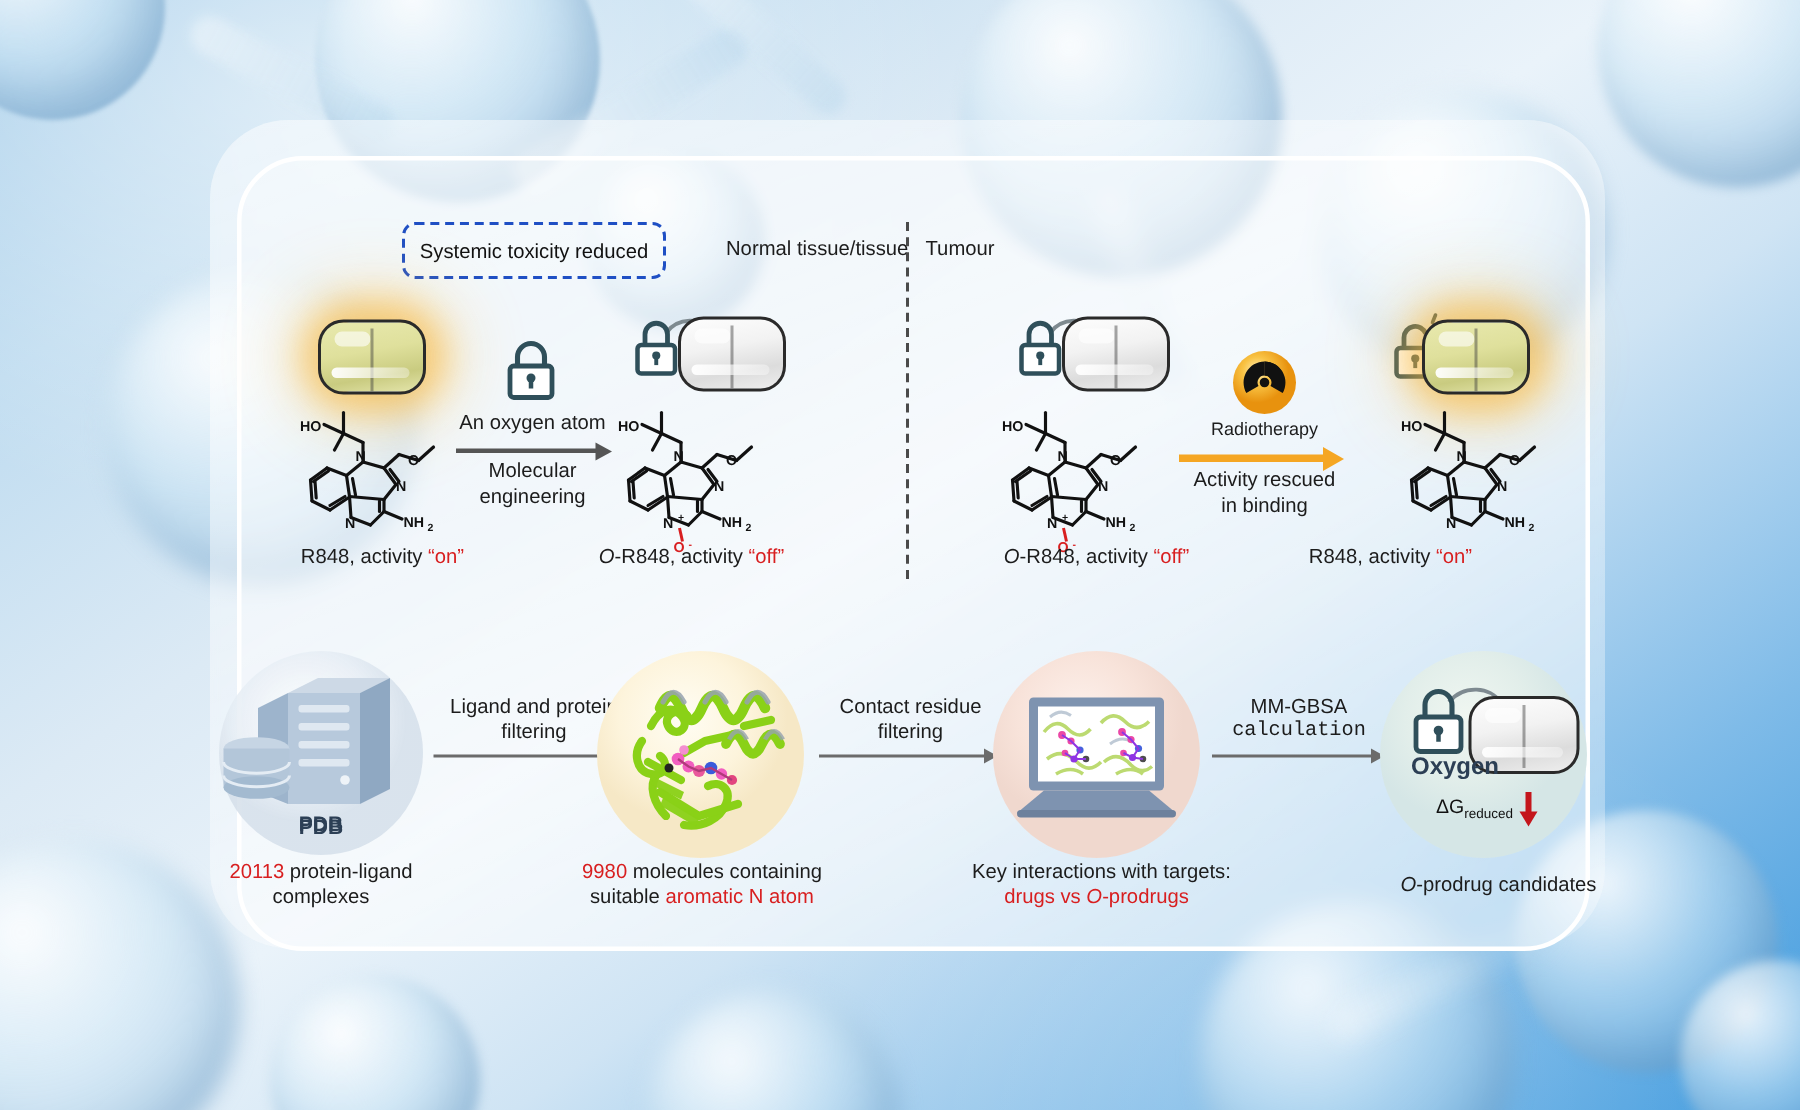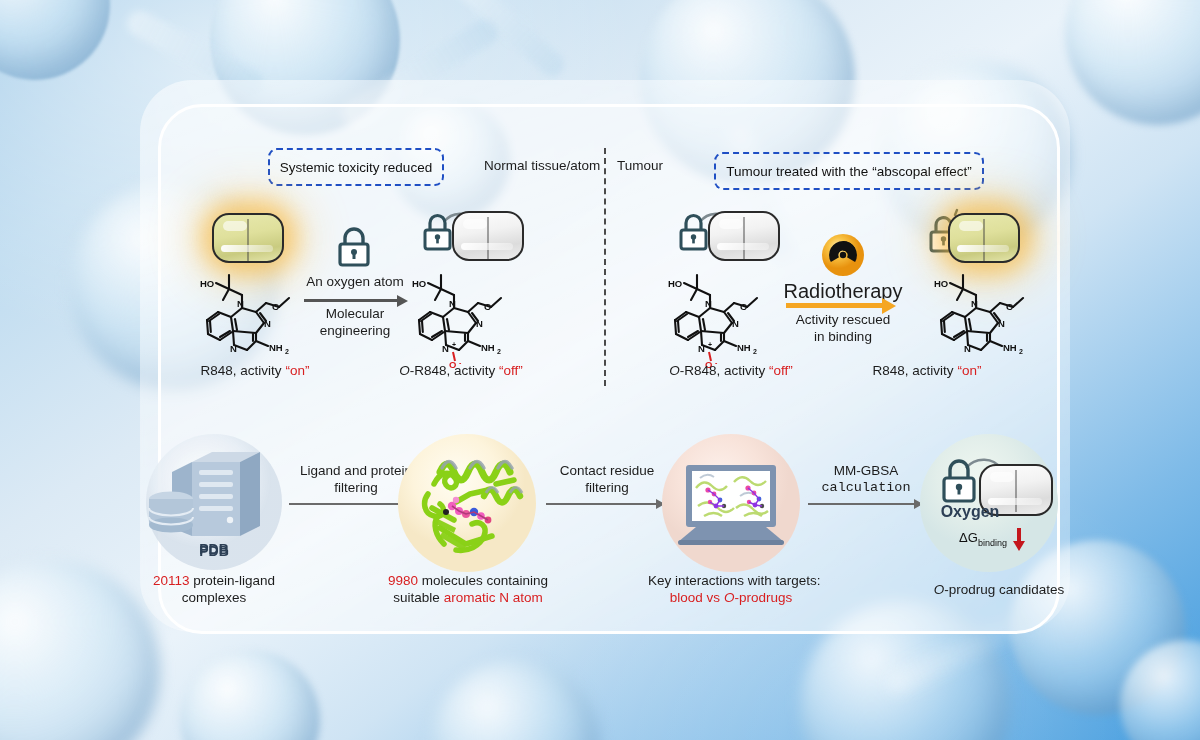--- a/index.html
+++ b/index.html
@@ -93,25 +93,22 @@
 
 <div class="frost-card"></div>
 <div class="inner-card"></div>
 
 <div class="stage">
 
 <div class="dash-box" style="left:268px; top:148px; width:176px; height:38px;">
   <span>Systemic toxicity reduced</span>
 </div>
 
-<div class="dash-box" style="left:714px; top:152px; width:270px; height:38px;">
-  <span>Tumour treated with the “abscopal effect”</span>
-</div>
-
-<div class="abs lbl" style="left:484px; top:158px;">Normal tissue/atom</div>
+
+<div class="abs lbl" style="left:484px; top:158px;">Normal tissue/tissue</div>
 <div class="abs lbl" style="left:617px; top:158px;">Tumour</div>
 
 <div class="vdivider" style="left:604px; top:148px; height:238px;"></div>
 
 <div class="glow" style="left:214px; top:214px; width:70px; height:48px;"></div>
 <div class="pill active" style="left:212px; top:213px;">
   <div class="gloss2"></div>
       <div class="score"></div>
       <div class="gloss"></div>
 </div>
@@ -301,21 +298,21 @@
   </defs>
   <circle cx="23" cy="23" r="21" fill="url(#radg)"></circle>
   <g fill="#111" transform="translate(23,23)">
     <path d="M0 -4.6 A4.6 4.6 0 0 1 4 -2.3 L12 -7 A14 14 0 0 0 0 -14 Z"></path>
     <path d="M4 2.3 A4.6 4.6 0 0 1 -4 2.3 L-12.1 7 A14 14 0 0 0 12.1 7 Z" transform="rotate(-120)"></path>
     <path d="M4 2.3 A4.6 4.6 0 0 1 -4 2.3 L-12.1 7 A14 14 0 0 0 12.1 7 Z" transform="rotate(120)"></path>
     <circle cx="0" cy="0" r="3.2"></circle>
   </g>
 </svg>
 
-<div class="abs lbl lbl-c" style="left:778px; top:279px; width:130px; font-size:20px;">Radiotherapy</div>
+<div class="abs lbl lbl-c" style="left:778px; top:279px; width:130px; font-size:12px;">Radiotherapy</div>
 <div class="arrow-wrap" style="left:786px; top:303px; width:112px;">
   <div class="arrow-line gold" style="width:98px;"></div>
   <div class="arrow-head gold" style="left:96px; top:-5.5px;"></div>
 </div>
 <div class="abs lbl lbl-c" style="left:775px; top:312px; width:136px;">Activity rescued</div>
 <div class="abs lbl lbl-c" style="left:775px; top:329px; width:136px;">in binding</div>
 
 <svg class="abs" style="left:928px; top:212px;" width="44" height="50" viewBox="0 0 44 50">
   <path d="M8 20 V13 a7.5 7.5 0 0 1 14.5 -2.6" stroke="#2f4f5a" stroke-width="3.2" fill="none"></path>
   <rect x="3" y="20" width="25" height="19" rx="2.5" stroke="#2f4f5a" stroke-width="3" fill="#ffffff"></rect>
@@ -540,21 +537,21 @@
       <circle cx="89" cy="70" r="2.2" fill="#ea3fa2"></circle>
           <circle cx="102" cy="74" r="2.2" fill="#444"></circle>
       <path d="M88 56 L94 61 L99 67 L95 73 M89 70 L95 73 L102 74" stroke="#8a2be2" stroke-width="1.4" fill="none"></path>
     </g>
   </g>
   <polygon points="18,110 36,95 106,95 124,110" fill="#7e93b0"></polygon>
   <rect x="18" y="108" width="106" height="5" rx="2.5" fill="#6d819d"></rect>
 </svg>
 <div class="abs lbl lbl-c" style="left:648px; top:573px; width:166px;">Key interactions with targets:</div>
 <div class="abs lbl lbl-c" style="left:648px; top:590px; width:166px;">
-  <span class="red">blood vs </span><span class="red ital">O</span><span class="red">-prodrugs</span>
+  <span class="red">drugs vs </span><span class="red ital">O</span><span class="red">-prodrugs</span>
 </div>
 
 <div class="abs lbl lbl-c" style="left:806px; top:463px; width:120px;">MM-GBSA</div>
 <div class="abs lbl lbl-c" style="left:806px; top:480px; width:120px;font-family:Liberation Mono, monospace;">calculation</div>
 <div class="arrow-wrap" style="left:808px; top:503px; width:118px;">
   <div class="arrow-line thin" style="width:108px;"></div>
   <div class="arrow-head thin" style="left:106px; top:-4px;"></div>
 </div>
 
 <svg class="abs" style="left:918px; top:432px;" width="142" height="142" viewBox="0 0 142 142">
@@ -572,21 +569,21 @@
   <circle cx="41" cy="55" r="3.2" fill="#2f4f5a"></circle>
       <rect x="39.5" y="55" width="3" height="7.5" fill="#2f4f5a"></rect>
 </svg>
 <div class="pill grey" style="left:979px; top:464px; width:74px; height:52px;">
   <div class="gloss2"></div>
       <div class="score"></div>
       <div class="gloss"></div>
 </div>
 <div class="abs" style="left:930px; top:503px; width:80px; text-align:center; font-size:16px; font-weight:bold; color:#2c3f55;">Oxygen</div>
 <div class="abs" style="left:928px; top:530px; width:110px; text-align:center; font-size:13px; color:#111;">
-  <span>ΔG</span><sub style="font-size:9px;">binding</sub>
+  <span>ΔG</span><sub style="font-size:9px;">reduced</sub>
 </div>
 <svg class="abs" style="left:1012px; top:528px;" width="14" height="24" viewBox="0 0 14 24">
   <rect x="5" y="0" width="4" height="15" fill="#c4161c"></rect>
   <polygon points="1,13 13,13 7,23" fill="#c4161c"></polygon>
 </svg>
 <div class="abs lbl lbl-c" style="left:910px; top:582px; width:178px;">
   <span class="ital">O</span><span>-prodrug candidates</span>
 </div>
 
 </div>

